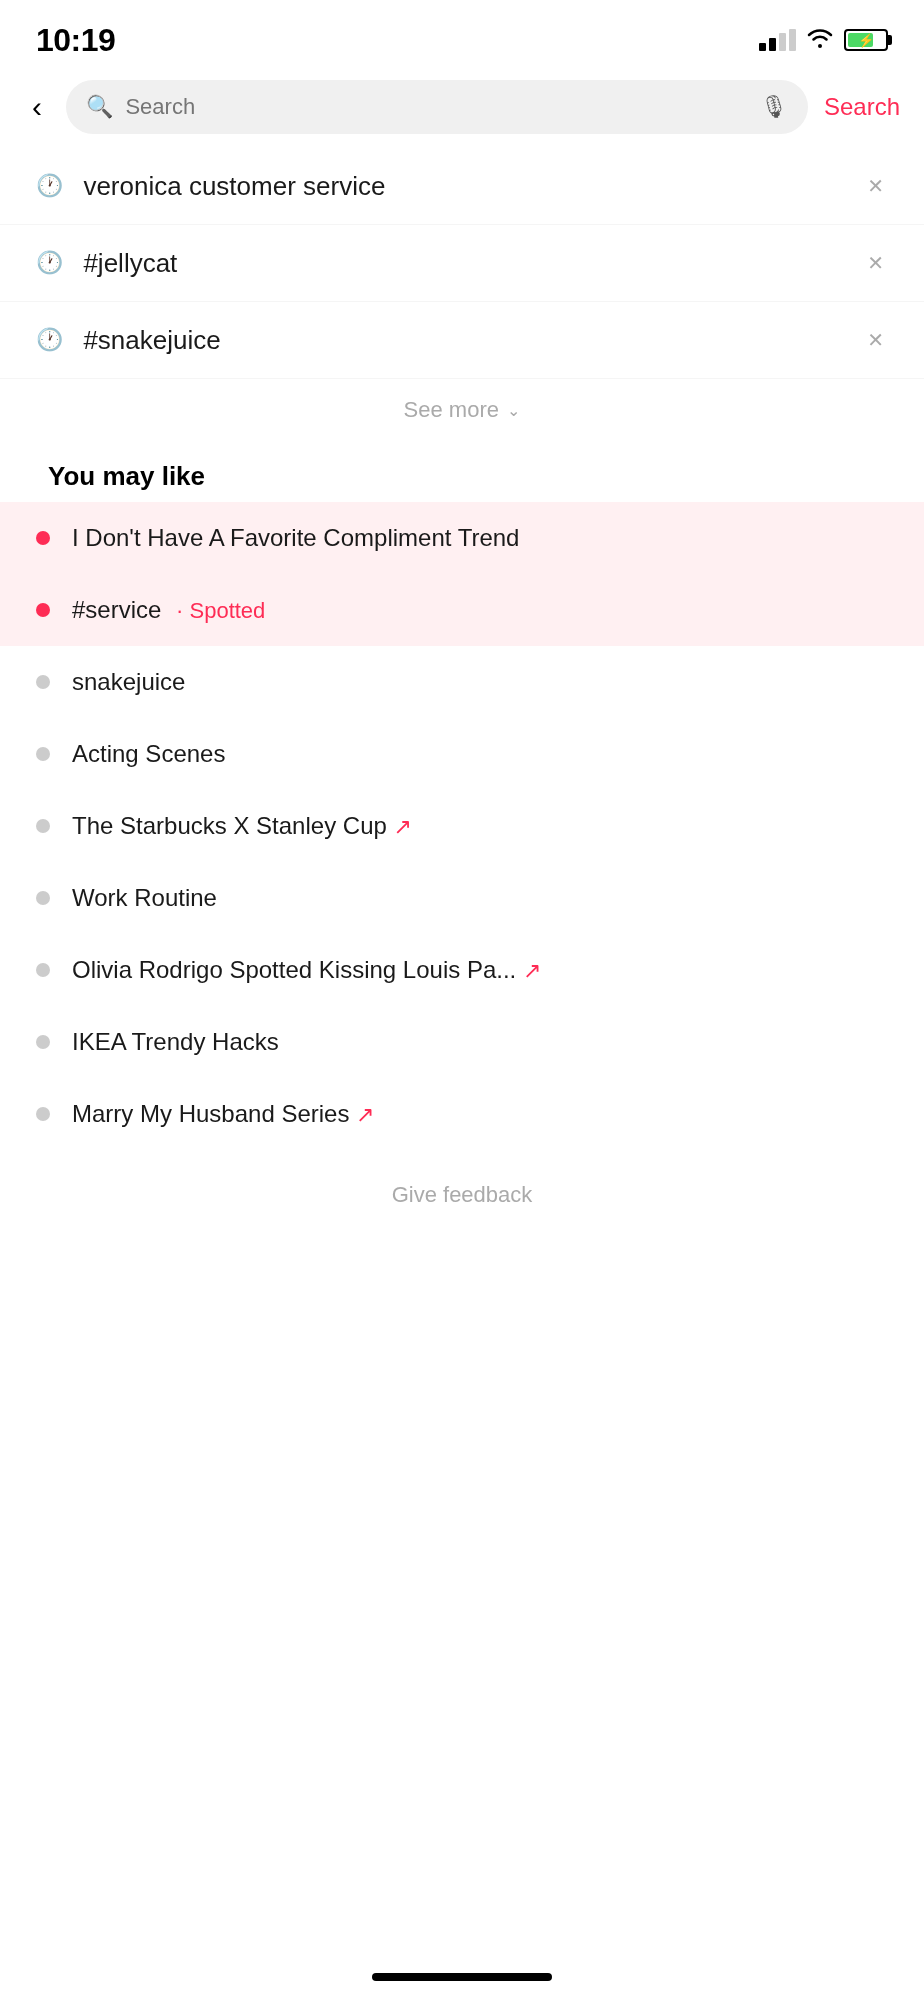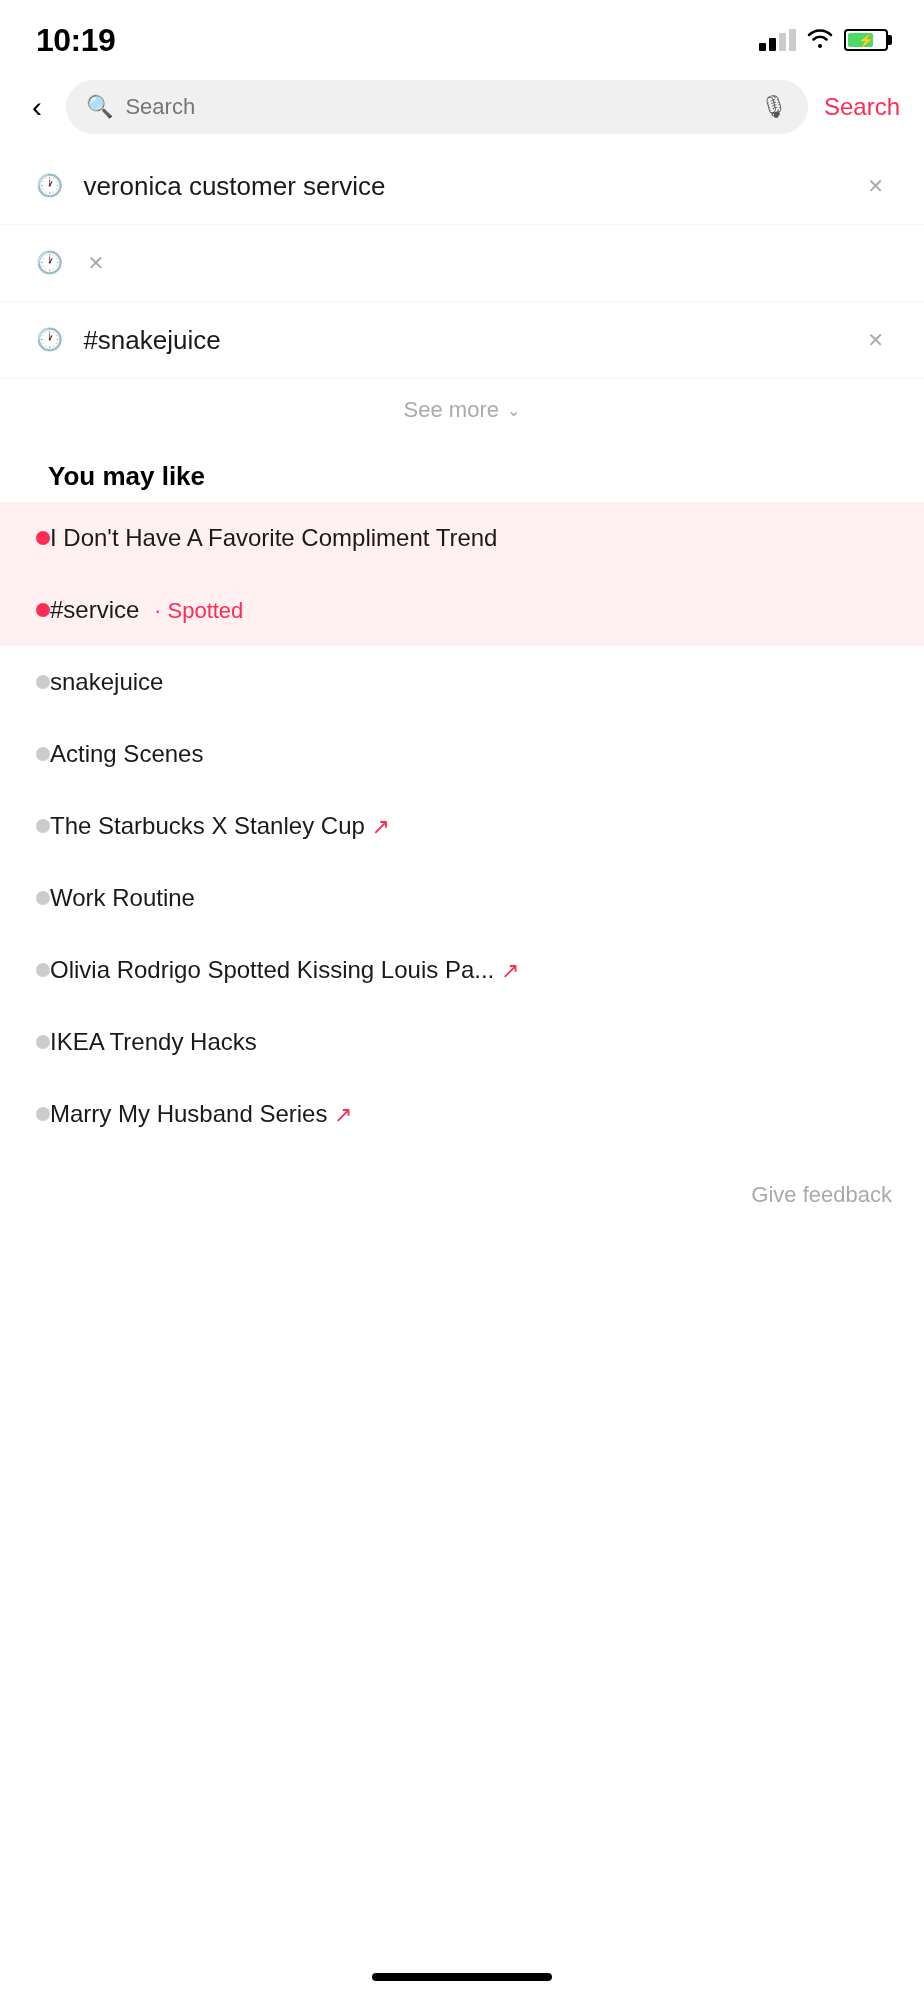--- a/index.html
+++ b/index.html
@@ -211,20 +211,21 @@
       font-weight: 700;
       color: #000;
       padding: 20px 48px 10px;
     }
 
     
     .trending-item {
       display: flex;
       align-items: center;
       padding: 22px 36px;
+      gap: 22px;
       cursor: pointer;
       position: relative;
     }
 
     .trending-item.highlighted {
       background: #fff0f2;
     }
 
     .dot {
       width: 14px;
@@ -254,21 +255,21 @@
     }
 
     .trend-arrow {
       color: #fe2c55;
       font-size: 22px;
     }
 
     
     .give-feedback {
       display: flex;
-      justify-content: flex-end;
+      justify-content: center;
       padding: 32px;
       cursor: pointer;
     }
 
     .give-feedback-text {
       font-size: 22px;
       color: #aaa;
     }
 
     
@@ -322,20 +323,21 @@
 </div>
 
 <div>
   <div class="history-item">
     <span class="history-icon">🕐</span>
     <span class="history-text">veronica customer service</span>
     <span class="history-close">✕</span>
   </div>
   <div class="history-item">
     <span class="history-icon">🕐</span>
+    <span class="history-text">#jellycat</span>
     <span class="history-close">✕</span>
   </div>
   <div class="history-item">
     <span class="history-icon">🕐</span>
     <span class="history-text">#snakejuice</span>
     <span class="history-close">✕</span>
   </div>
 </div>
 
 <div class="see-more-row">

